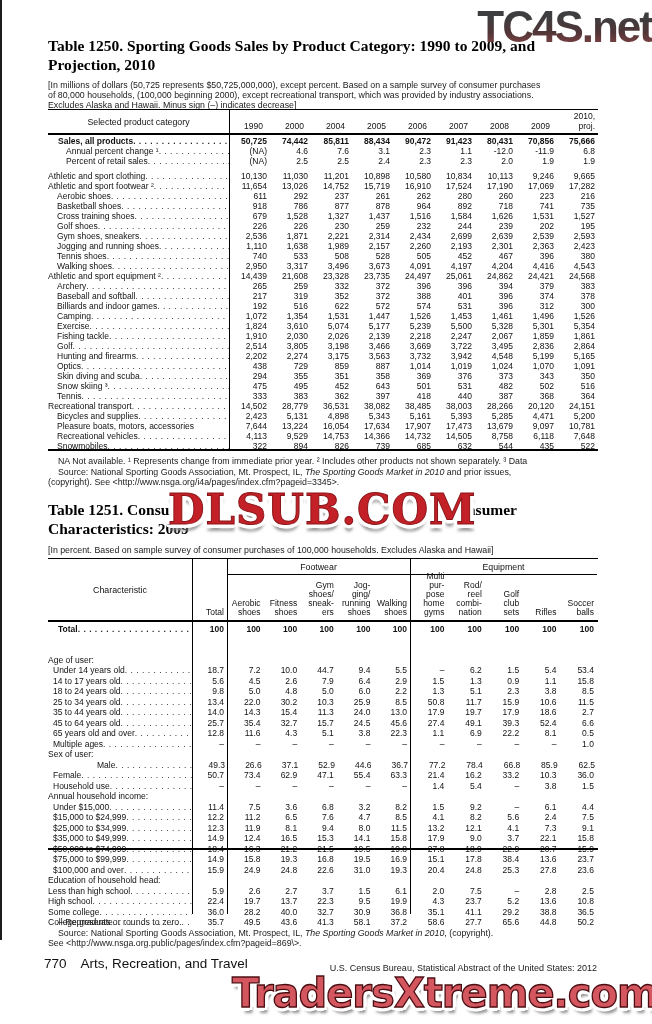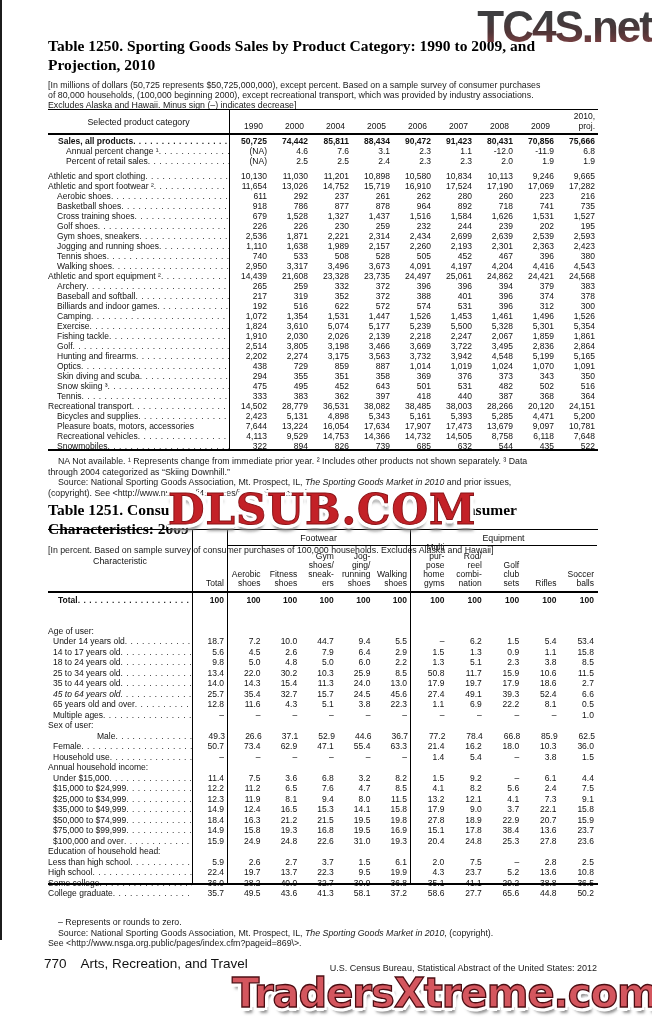--- a/index.html
+++ b/index.html
@@ -36,21 +36,21 @@
   #t1250 .stub { width:181px; }
   #t1250 .vcell { width:41px; }
   #t1250-head { position:absolute; left:0; top:1px; width:100%; height:23px; }
   #t1250-stubhead { position:absolute; left:0; top:7px; width:181px; text-align:center; font-size:8.8px; }
   #t1250-years { position:absolute; left:181px; bottom:2px; width:369px; display:flex; align-items:flex-end; }
   #t1250-years .yr { width:41px; text-align:right; padding-right:7px; }
   #t1250-years .yr-last { width:41px; text-align:right; padding-right:3px; white-space:pre-line; line-height:9.5px; }
   #t1250-body { position:absolute; left:0; top:27px; width:100%; }
 
   
-  #t1251 { top:529px; height:356px; }
+  #t1251 { top:558px; height:292px; }
   #t1251 .stub { width:144px; }
   .cT { width:35px; } .cF { width:36.6px; } .cE { width:37.4px; }
   #t1251 .trow { height:10.5px; line-height:10.5px; }
   #t1251-head { position:absolute; left:0; top:0; width:100%; height:62px; }
   #t1251-head .spanner { position:absolute; top:4px; text-align:center; font-size:8.8px; }
   #t1251-head .sp-rule { position:absolute; top:16px; height:1px; background:#000; }
   #t1251-stubhead { position:absolute; left:0; top:27px; width:144px; text-align:center; font-size:8.8px; }
   .colhead { position:absolute; bottom:3px; text-align:right; padding-right:3px;
     line-height:9px; white-space:pre-line; font-size:8.5px; }
 
@@ -593,21 +593,20 @@
           <span class="vcell ">544</span>
           <span class="vcell ">435</span>
           <span class="vcell ">522</span>
         </div>
       </div>
     <div class="hrule" style="bottom:0;height:1.8px;"></div>
   </div>
 
   <div class="fnblock" id="fn1250">
     <div class="fn-indent">NA Not available. ¹ Represents change from immediate prior year. ² Includes other products not shown separately. ³ Data</div>
-    <div>through 2004 categorized as “Skiing Downhill.”</div>
     <div class="fn-indent"><span>Source: National Sporting Goods Association, Mt. Prospect, IL, </span><span class="it">The Sporting Goods Market in 2010</span><span> and prior issues,</span></div>
     <div>(copyright). See &lt;http://www.nsga.org/i4a/pages/index.cfm?pageid=3345&gt;.</div>
   </div>
 
   <div class="tbl-title" id="title1251">
     <div style="position:relative;">
       <span>Table 1251. Consu</span>
       <span class="frag-right">nsumer</span>
     </div>
     <div>Characteristics: 2009</div>
@@ -758,21 +757,21 @@
           <span class="vcell cF">11.3</span>
           <span class="vcell cF">24.0</span>
           <span class="vcell cF">13.0</span>
           <span class="vcell cE">17.9</span>
           <span class="vcell cE">19.7</span>
           <span class="vcell cE">17.9</span>
           <span class="vcell cE">18.6</span>
           <span class="vcell cE">2.7</span>
         </div>
         <div class="trow">
-          <div class="stub" style="padding-left: 5px; font-style: italic;">
+          <div class="stub" style="padding-left: 5px;">
             <span class="lbl">45 to 64 years old</span>
             <span class="dots"> . . . . . . . . . . . . . . . . . . . . . . . . . . . . . . . . . . . . . . . . . . . . . . . . . . . . . . . . . . . . . . . . . . . . . . . . . . . . . . . . . . . . . . . . . . . . . . . . . . . . . . . . . . . . . . . . . . . . . . . . . . . . . . . . . . . . . . . . . . . .</span>
           </div>
           <span class="vcell cT">25.7</span>
           <span class="vcell cF">35.4</span>
           <span class="vcell cF">32.7</span>
           <span class="vcell cF">15.7</span>
           <span class="vcell cF">24.5</span>
           <span class="vcell cF">45.6</span>
           <span class="vcell cE">27.4</span>
@@ -841,21 +840,21 @@
             <span class="dots"> . . . . . . . . . . . . . . . . . . . . . . . . . . . . . . . . . . . . . . . . . . . . . . . . . . . . . . . . . . . . . . . . . . . . . . . . . . . . . . . . . . . . . . . . . . . . . . . . . . . . . . . . . . . . . . . . . . . . . . . . . . . . . . . . . . . . . . . . . . . .</span>
           </div>
           <span class="vcell cT">50.7</span>
           <span class="vcell cF">73.4</span>
           <span class="vcell cF">62.9</span>
           <span class="vcell cF">47.1</span>
           <span class="vcell cF">55.4</span>
           <span class="vcell cF">63.3</span>
           <span class="vcell cE">21.4</span>
           <span class="vcell cE">16.2</span>
-          <span class="vcell cE">18.0</span>
+          <span class="vcell cE">33.2</span>
           <span class="vcell cE">10.3</span>
           <span class="vcell cE">36.0</span>
         </div>
         <div class="trow">
           <div class="stub" style="padding-left: 5px;">
             <span class="lbl">Household use</span>
             <span class="dots"> . . . . . . . . . . . . . . . . . . . . . . . . . . . . . . . . . . . . . . . . . . . . . . . . . . . . . . . . . . . . . . . . . . . . . . . . . . . . . . . . . . . . . . . . . . . . . . . . . . . . . . . . . . . . . . . . . . . . . . . . . . . . . . . . . . . . . . . . . . . .</span>
           </div>
           <span class="vcell cT">–</span>
           <span class="vcell cF">–</span>

